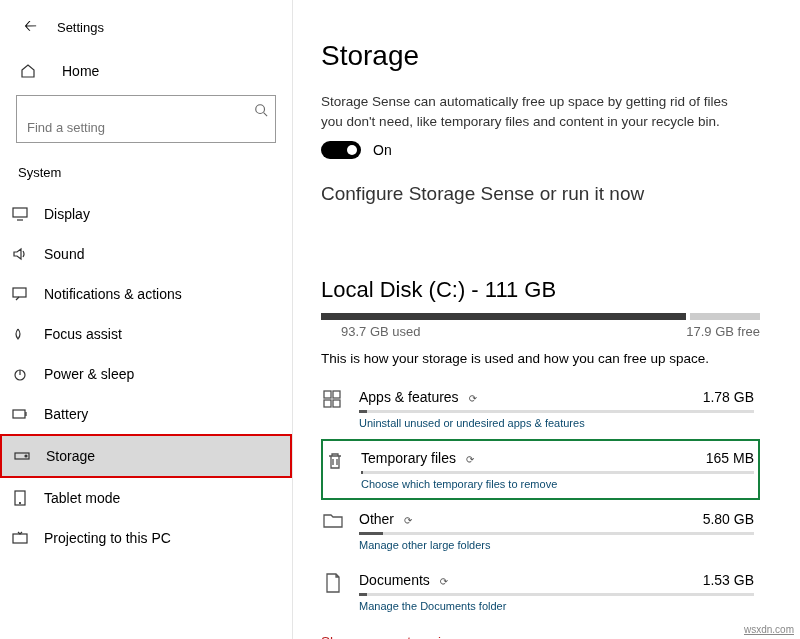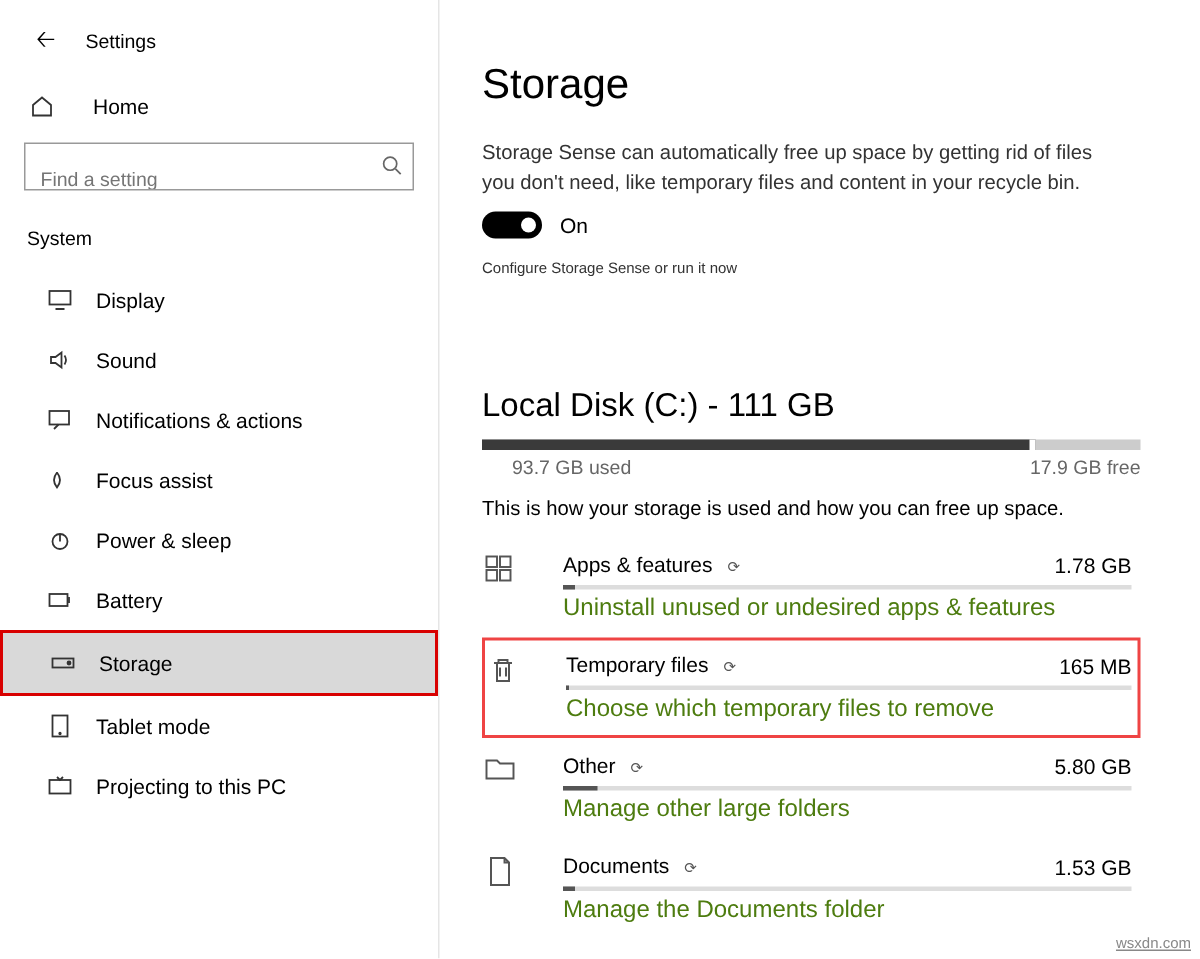--- a/index.html
+++ b/index.html
@@ -5,54 +5,54 @@
     * { margin: 0; padding: 0; box-sizing: border-box; font-family: 'Segoe UI', sans-serif; }
     body { width: 800px; height: 639px; background: #fff; display: flex; overflow: hidden; position: relative; }
     .sidebar { width: 293px; background: #fff; border-right: 1px solid #e5e5e5; padding-top: 14px; }
     .header-row { display: flex; align-items: center; gap: 20px; padding: 0 18px 10px 24px; }
     .back-arrow { font-size: 16px; cursor: pointer; }
     .win-title { font-size: 13px; }
     .home-row { display: flex; align-items: flex-end; gap: 26px; padding: 12px 18px 12px 20px; cursor: pointer; }
     .home-row .icon { width: 16px; }
     .home-row span { font-size: 14px; }
     .search-wrap { margin: 4px 16px 14px 16px; position: relative; }
-    .search-input { width: 100%; height: 32px; border: 1px solid #999; padding: 17px 30px 0 10px; font-size: 13px; background: #fff; }
+    .search-input { width: 100%; height: 48px; border: 1px solid #999; padding: 17px 30px 0 10px; font-size: 13px; background: #fff; }
     .search-icon { position: absolute; right: 8px; top: 8px; color: #666; }
     .section-label { font-size: 13px; font-weight: 400; padding: 8px 18px 14px 18px; }
-    .nav-item { display: flex; align-items: center; gap: 16px; padding: 12px 18px 12px 32px; font-size: 14px; cursor: pointer; }
+    .nav-item { display: flex; align-items: center; gap: 16px; padding: 12px 18px 12px 12px; font-size: 14px; cursor: pointer; }
     .nav-item.selected { background: #d9d9d9; }
     .nav-item .icon { width: 16px; display: flex; justify-content: center; color: #333; }
     .nav-highlight { border: 2px solid #d80000; }
     
     .main { flex: 1; padding: 40px 40px 20px 28px; overflow: auto; }
     .page-title { font-size: 28px; font-weight: 400; margin-bottom: 20px; }
     .sense-desc { font-size: 13.5px; color: #333; line-height: 1.45; margin-bottom: 10px; max-width: 430px; }
-    .toggle-row { display: flex; align-items: center; gap: 12px; margin-bottom: 10px; }
+    .toggle-row { display: flex; align-items: center; gap: 12px; margin-bottom: 24px; }
     .toggle { width: 40px; height: 18px; background: #000; border-radius: 10px; position: relative; cursor: pointer; }
     .toggle-knob { width: 10px; height: 10px; background: #fff; border-radius: 50%; position: absolute; right: 4px; top: 4px; }
     .toggle-label { font-size: 14px; }
-    .config-link { font-size: 10px; color: #333; margin-bottom: 40px; cursor: pointer; display: inline-block; }
+    .config-link { font-size: 19px; color: #333; margin-bottom: 40px; cursor: pointer; display: inline-block; }
     
     .disk-title { font-size: 22px; font-weight: 400; margin-bottom: 10px; margin-top: 32px; }
     .disk-bar { width: 100%; height: 7px; background: #ccc; position: relative; margin-bottom: 4px; }
     .disk-bar-fill { height: 100%; background: #3a3a3a; width: 84%; }
     .disk-bar-gap { position: absolute; right: 15.9%; top: 0; width: 4px; height: 100%; background: #fff; }
     .disk-stats { display: flex; justify-content: space-between; font-size: 13px; color: #666; margin-bottom: 12px; margin-left: 20px; }
     .disk-desc { font-size: 13.5px; margin-bottom: 12px; }
     
     .cat { display: flex; align-items: flex-start; gap: 14px; padding: 10px 6px 10px 0; cursor: pointer; }
-    .cat-highlight { border: 2px solid #ef4444; padding: 8px 4px 8px 0; }
+    .cat-highlight { border: 2px solid #15803d; padding: 8px 4px 8px 0; }
     .cat-icon { width: 24px; padding-top: 2px; color: #444; display: flex; justify-content: center; }
-    .cat-body { flex: 1; margin-left: 16px; }
+    .cat-body { flex: 1; }
     .cat-head { display: flex; justify-content: space-between; align-items: center; margin-bottom: 4px; }
     .cat-name { font-size: 14px; }
     .cat-size { font-size: 14px; }
     .cat-bar { width: 100%; height: 3px; background: #ddd; position: relative; margin-bottom: 4px; }
     .cat-bar-fill { height: 100%; background: #555; }
-    .cat-sub { font-size: 16px; color: #4d7c0f; }
+    .cat-sub { font-size: 11px; color: #0c4a6e; }
     .spin { display: inline-block; margin-left: 10px; font-size: 10px; color: #555; }
     
     .more-link { font-size: 13.5px; color: #b91c1c; margin-top: 12px; cursor: pointer; display: inline-block; }
     .watermark { position: absolute; bottom: 4px; right: 6px; font-size: 10px; color: #888; text-decoration: underline; }
     svg { display: block; }
   </style>
 </head>
 <body>
 
 <div class="sidebar">

